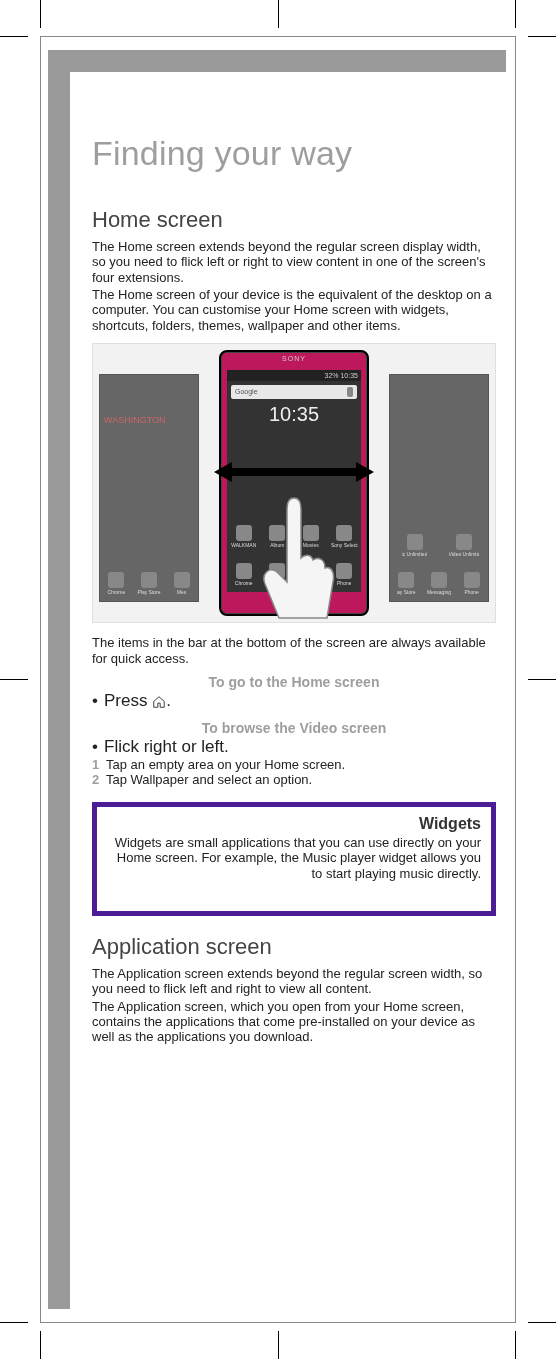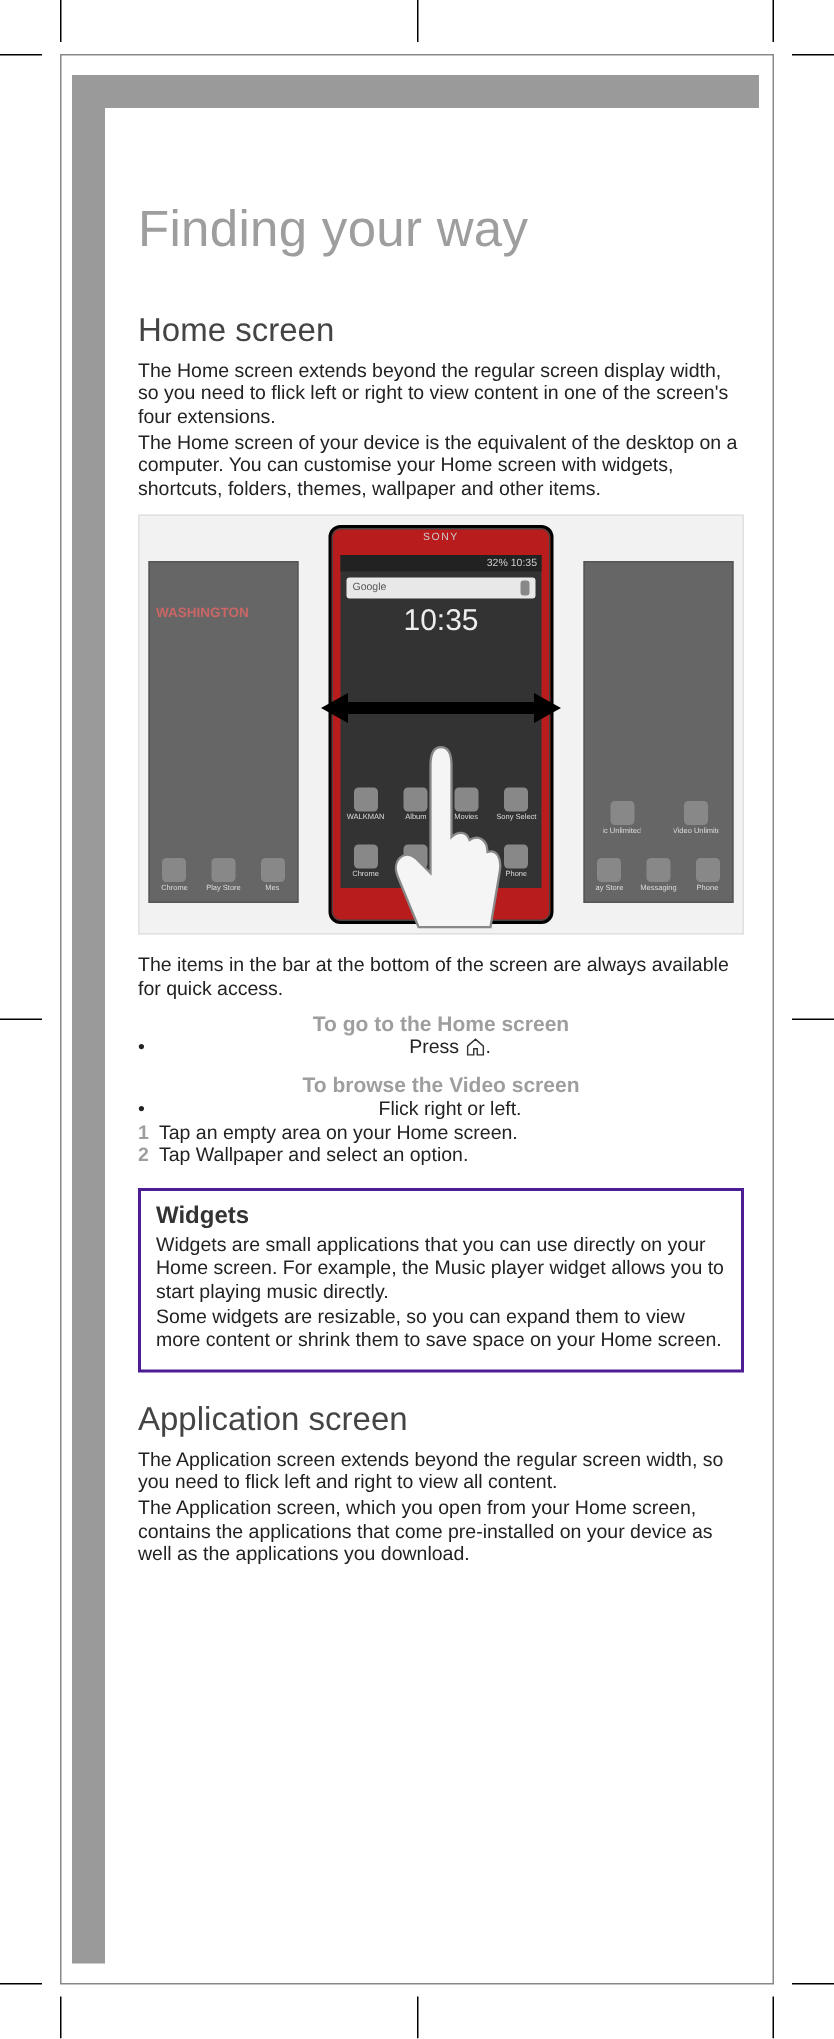--- a/index.html
+++ b/index.html
@@ -54,26 +54,25 @@
   h3.sub {
     font-size: 14px;
     font-weight: 700;
     color: #9e9e9e;
     margin-top: 8px;
     line-height: 1.15;
     text-align: center;
   }
   ul.bul { list-style: none; }
   ul.bul li {
-    font-size: 13px;
+    font-size: 17px;
     color: #222;
     padding-left: 12px;
     position: relative;
     line-height: 1.25;
-    text-align: center;
   }
   ul.bul li::before {
     content: "•";
     position: absolute; left: 0; top: 0;
     color: #222;
   }
   ol.num { list-style: none; }
   ol.num li {
     font-size: 13px;
     color: #222;
@@ -103,21 +102,21 @@
     top: 30px; bottom: 20px;
     background: #666;
     border: 1px solid #555;
   }
   .panel.left { left: 6px; width: 100px; }
   .panel.right { right: 6px; width: 100px; }
   .phone {
     position: absolute;
     left: 50%; transform: translateX(-50%);
     top: 6px; bottom: 6px; width: 150px;
-    background: #b91c1c;
+    background: #be185d;
     border-radius: 8px;
     border: 2px solid #000;
     box-shadow: 0 0 0 1px #444 inset;
   }
   .phone-screen {
     position: absolute;
     left: 6px; right: 6px; top: 18px; bottom: 22px;
     background: #333;
   }
   .phone-brand {
@@ -154,39 +153,40 @@
   }
   .app-ico {
     width:16px; height:16px; background:#888; border-radius:3px;
   }
   .app-lbl {
     font-size:5px; color:#ddd; text-align:center;
     white-space:nowrap; overflow:hidden; max-width:30px;
   }
   .panel .app-row.row2 { bottom: 6px; }
   .panel-label {
-    position:absolute; top:28px; left:4px;
-    color:#c66; font-size:9px; font-weight:700;
+    position:absolute; top:40px; left:4px;
+    color:#c66; font-size:9px; font-weight:400;
   }
   .hand {
     position:absolute;
     left:50%; transform:translateX(-50%);
     bottom:-6px; width:90px; height:140px;
     pointer-events:none;
   }
   .arrows {
     position:absolute; left:50%; top:118px;
     transform:translateX(-50%);
     width:160px; height:20px;
   }
   .widget-box {
-    border: 2px solid #4c1d95;
-    padding: 8px 10px 10px 10px;
+    border: 5px solid #4c1d95;
+    padding: 8px 10px 28px 10px;
     margin-top: 14px;
     margin-bottom: 18px;
+    text-align: right;
   }
   .widget-box h4 {
     font-size: 16px;
     font-weight: 700;
     color: #333;
     margin-bottom: 2px;
   }
   .caption {
     font-size: 13px;
     color: #222;
@@ -340,20 +340,19 @@
   </ul>
 
   <ol class="num">
     <li><span class="num-marker">1</span><span>Tap an empty area on your Home screen.</span></li>
     <li><span class="num-marker">2</span><span>Tap </span><span class="bold">Wallpaper</span><span> and select an option.</span></li>
   </ol>
 
   <div class="widget-box">
     <h4>Widgets</h4>
     <p class="body">Widgets are small applications that you can use directly on your Home screen. For example, the Music player widget allows you to start playing music directly.</p>
-    <p class="body">Some widgets are resizable, so you can expand them to view more content or shrink them to save space on your Home screen.</p>
   </div>
 
   <h2 class="section">Application screen</h2>
   <p class="body">The Application screen extends beyond the regular screen width, so you need to flick left and right to view all content.</p>
   <p class="body">The Application screen, which you open from your Home screen, contains the applications that come pre-installed on your device as well as the applications you download.</p>
 
 </div>
 
 </body></html>

